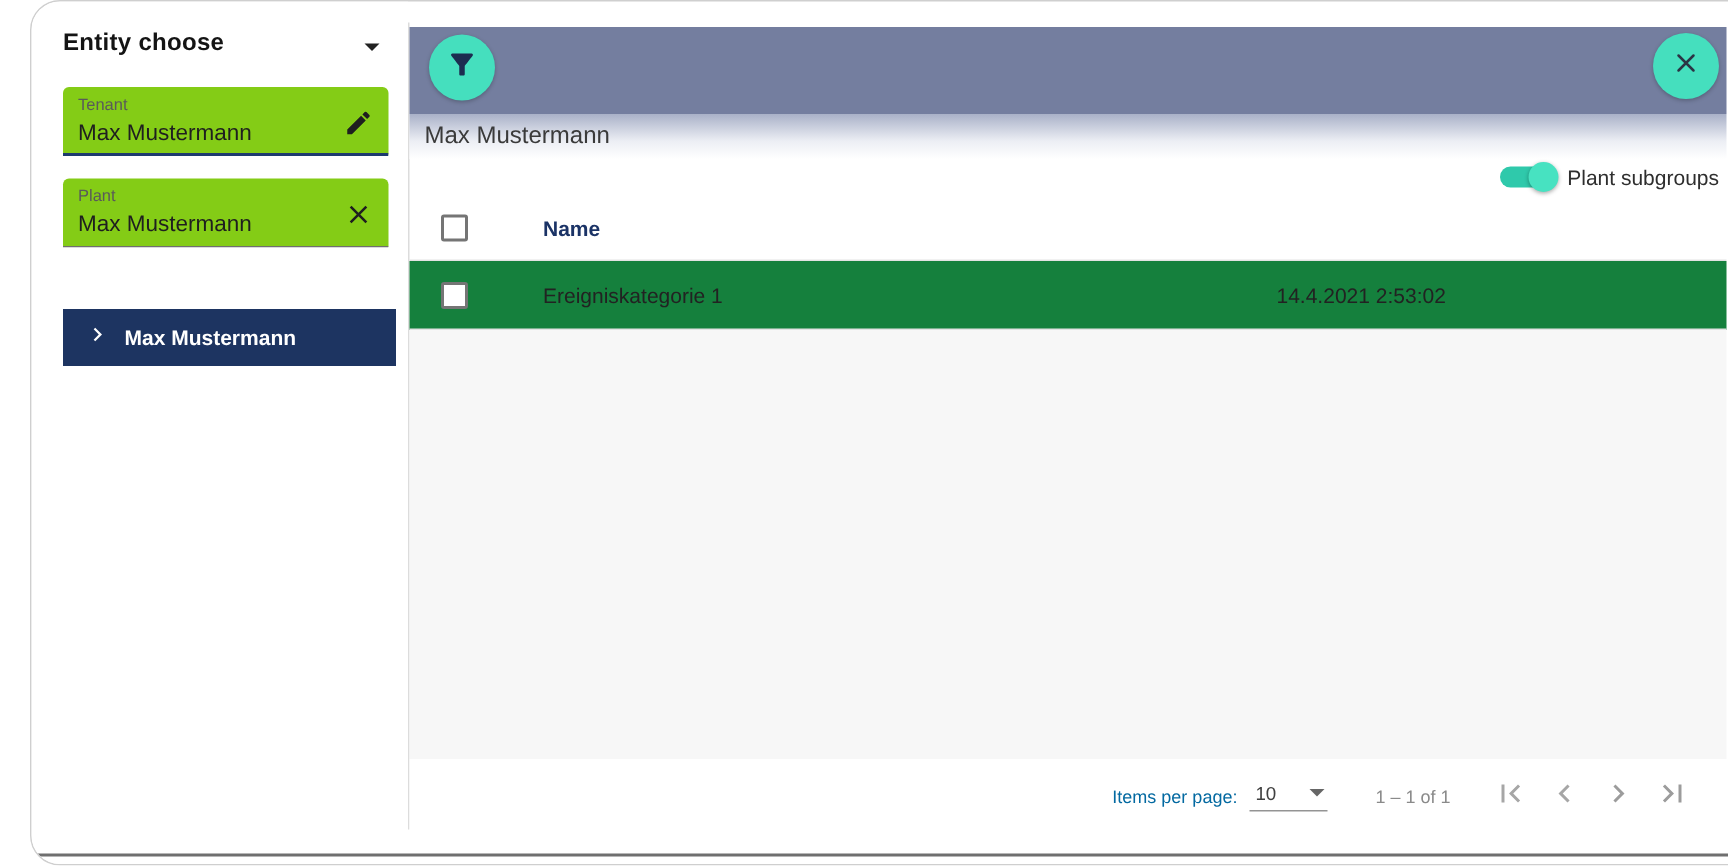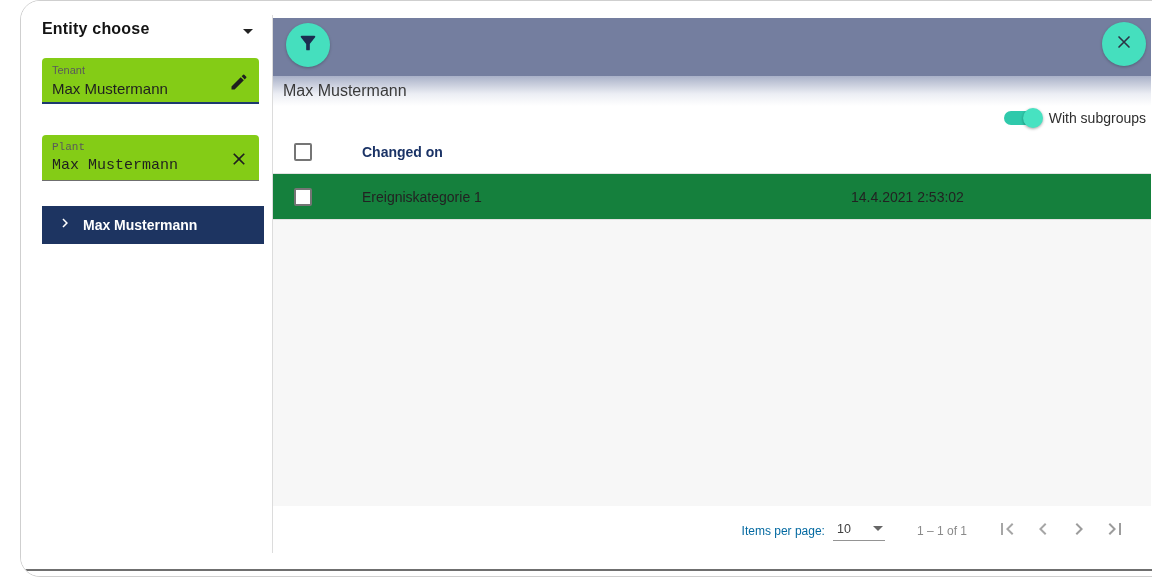--- a/index.html
+++ b/index.html
@@ -10,21 +10,21 @@
   }
 
   
   .sidebar { position:absolute; left:0; top:0; width:251px; height:100%; background:#fff; }
   .sidebar-title { position:absolute; left:21px; top:19px; font-size:16px; font-weight:bold; color:#141414; letter-spacing:.2px; }
   .title-caret { position:absolute; left:222px; top:28px; width:0; height:0;
     border-left:5px solid transparent; border-right:5px solid transparent; border-top:5px solid #222; }
   .field { position:absolute; left:21px; width:217px; height:46px; background:#84cc16;
     border-radius:4px 4px 0 0; padding:6px 10px 0 10px; }
   .field.tenant { top:57px; border-bottom:2px solid #1d3a6e; }
-  .field.plant  { top:134px; border-bottom:1px solid #6f6f6f;font-family:Liberation Mono, monospace; }
+  .field.plant  { top:118px; border-bottom:1px solid #6f6f6f; }
   .field-label { font-size:11px; color:#5a5a5a; line-height:13px; }
   .field-value { font-size:15px; color:#1f1f1f; line-height:20px; margin-top:2px; }
   .field-action { position:absolute; right:8px; top:12px; width:24px; height:24px;
     display:flex; align-items:center; justify-content:center; cursor:pointer; }
   .tree-item { position:absolute; left:21px; top:205px; width:222px; height:38px;
     background:#1d3461; color:#fff; display:flex; align-items:center; padding-left:14px; cursor:pointer; }
   .tree-item .label { font-size:14px; font-weight:bold; margin-left:9px; }
   .v-divider { position:absolute; left:251px; top:14px; width:1px; height:538px; background:#dcdcdc; }
 
   
@@ -132,28 +132,28 @@
     </div>
 
     <div class="title-strip">
       <span class="panel-title">Max Mustermann</span>
     </div>
 
     <div class="toggle-row">
       <div class="switch">
         <div class="thumb"></div>
       </div>
-      <span class="toggle-label">With subgroups</span>
+      <span class="toggle-label">Plant subgroups</span>
     </div>
 
     <div class="t-row t-head">
       <div class="col-check">
         <div class="checkbox"></div>
       </div>
-      <div class="col-changed hdr">Changed on</div>
+      <div class="col-name hdr">Name</div>
     </div>
 
     <div class="t-row t-data">
       <div class="col-check">
         <div class="checkbox"></div>
       </div>
       <div class="col-name cell">Ereigniskategorie 1</div>
       <div class="col-desc cell"></div>
       <div class="col-changed cell">14.4.2021 2:53:02</div>
     </div>

